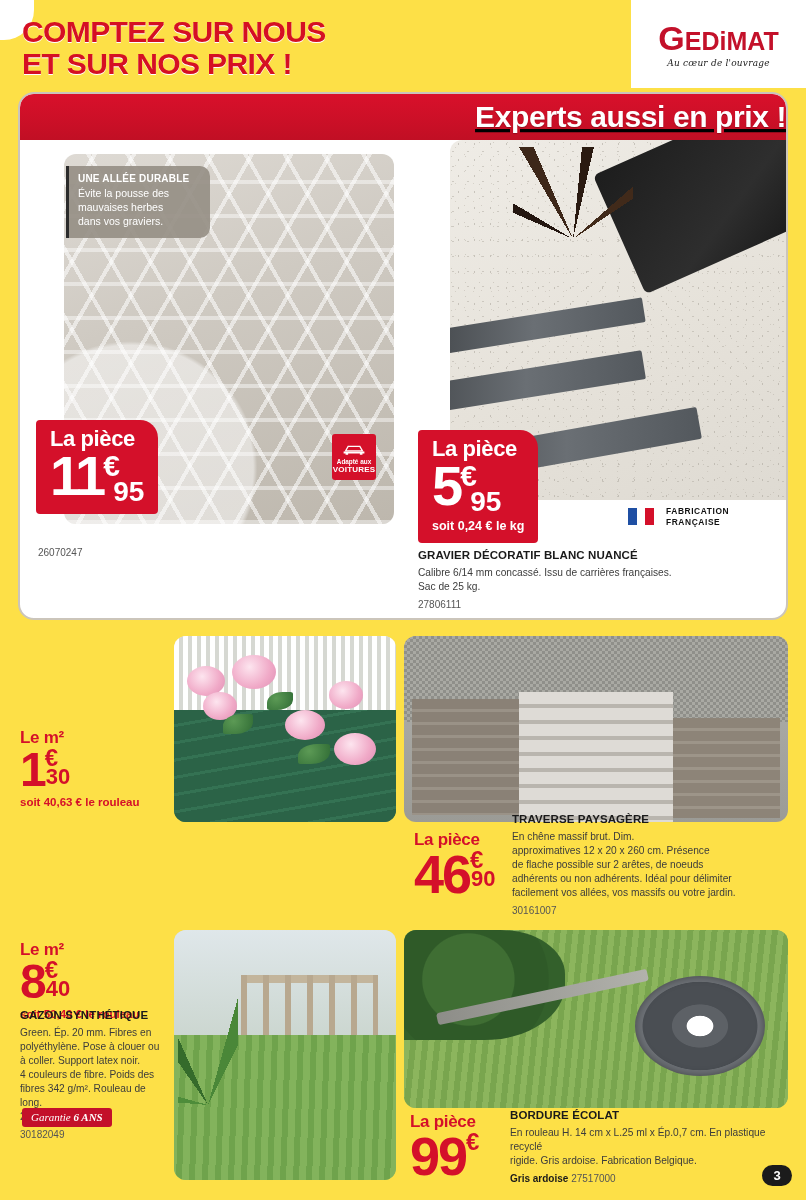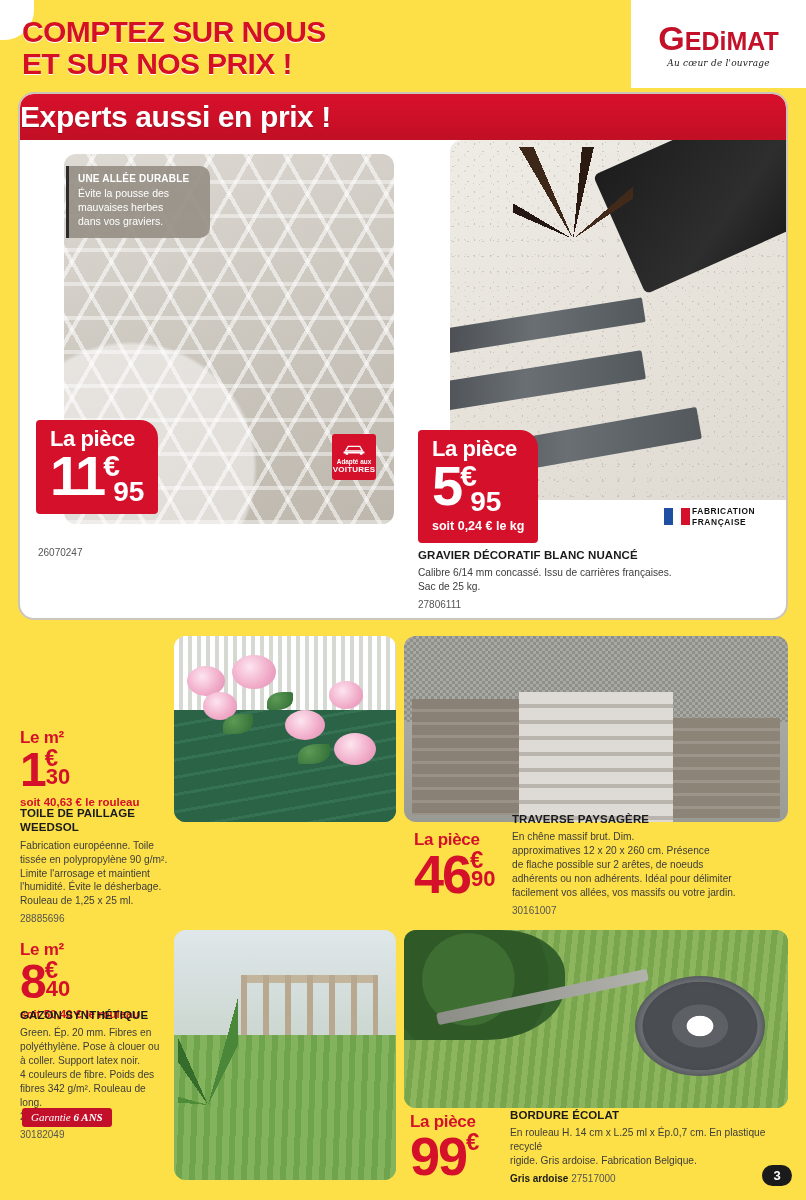--- a/index.html
+++ b/index.html
@@ -52,21 +52,21 @@
   
   .top-card {
     position: absolute; left: 18px; top: 92px; width: 770px; height: 528px;
     background: #ffffff; border: 2px solid #cbc5bb; border-radius: 16px;
     overflow: hidden;
   }
   .banner {
     position: absolute; left: 0; top: 0; width: 766px; height: 46px;
     background: linear-gradient(180deg,#d9102b 0%, #c10f24 100%);
     border-radius: 13px 13px 0 0;
-    display: flex; align-items: center; justify-content: flex-start;
+    display: flex; align-items: center; justify-content: flex-end; text-decoration: underline;
   }
   .banner-text {
     color: #fff; font-size: 30px; font-weight: 800; letter-spacing: -0.4px;
     text-shadow: 0 1px 1px rgba(0,0,0,.25);
   }
 
   
   .photo { position: absolute; border-radius: 12px; overflow: hidden; background:#ddd; }
 
   .photo-gravel {
@@ -235,21 +235,21 @@
   .car-badge {
     position: absolute; left: 332px; top: 434px; width: 44px; height: 46px;
     background: #d4102a; border-radius: 3px; color: #fff;
     display:flex; flex-direction: column; align-items:center; justify-content:center;
     padding-top: 2px;
   }
   .car-badge svg { width: 26px; height: 14px; display:block; }
   .car-badge .cb-l1{ font-size: 6.4px; font-weight:700; margin-top:2px;}
   .car-badge .cb-l2{ font-size: 8px; font-weight:800; letter-spacing:.2px;}
 
-  .fr-badge { position:absolute; left: 664px; top: 506px; display:flex; align-items:center; gap:2px; }
+  .fr-badge { position:absolute; left: 628px; top: 506px; display:flex; align-items:center; gap:12px; }
   .fr-flag { display:flex; width: 26px; height: 17px; }
   .fr-flag i{ flex:1; display:block; }
   .fr-flag .b{ background:#1f4fa3; } .fr-flag .w{ background:#ffffff; } .fr-flag .r{ background:#d4102a; }
   .fr-text { font-size: 8.4px; font-weight: 700; color:#111; line-height: 1.25; letter-spacing:.6px; white-space: pre-line;}
 
   .warranty-badge {
     position: absolute; left: 22px; top: 1108px;
     background:#c3102a; color:#fff; border-radius:3px;
     padding: 3px 9px 4px 9px; font-size: 11px; font-style: italic;
     font-family:"Liberation Serif", serif;
@@ -387,30 +387,20 @@
     <span class="pr-label">Le m²</span>
     <span class="pr-main">
       <span class="pr-int">1</span>
       <span class="pr-eurcent">
         <span class="pr-eur">€</span>
         <span class="pr-cents">30</span>
       </span>
     </span>
     <span class="pr-sub">soit 40,63 € le rouleau</span>
   </div>
-  <div style="position:absolute; left:20px; top:806px; width:148px;">
-    <div class="prod-title" style="white-space:pre-line;">TOILE DE PAILLAGE
-WEEDSOL</div>
-    <div class="prod-desc">Fabrication européenne. Toile
-tissée en polypropylène 90 g/m².
-Limite l'arrosage et maintient
-l'humidité. Évite le désherbage.
-Rouleau de 1,25 x 25 ml.</div>
-    <div class="prod-ref">28885696</div>
-  </div>
 
   <div class="price-red" style="left:414px; top:830px;">
     <span class="pr-label">La pièce</span>
     <span class="pr-main">
       <span class="pr-int" style="font-size:54px;">46</span>
       <span class="pr-eurcent">
         <span class="pr-eur">€</span>
         <span class="pr-cents">90</span>
       </span>
     </span>

